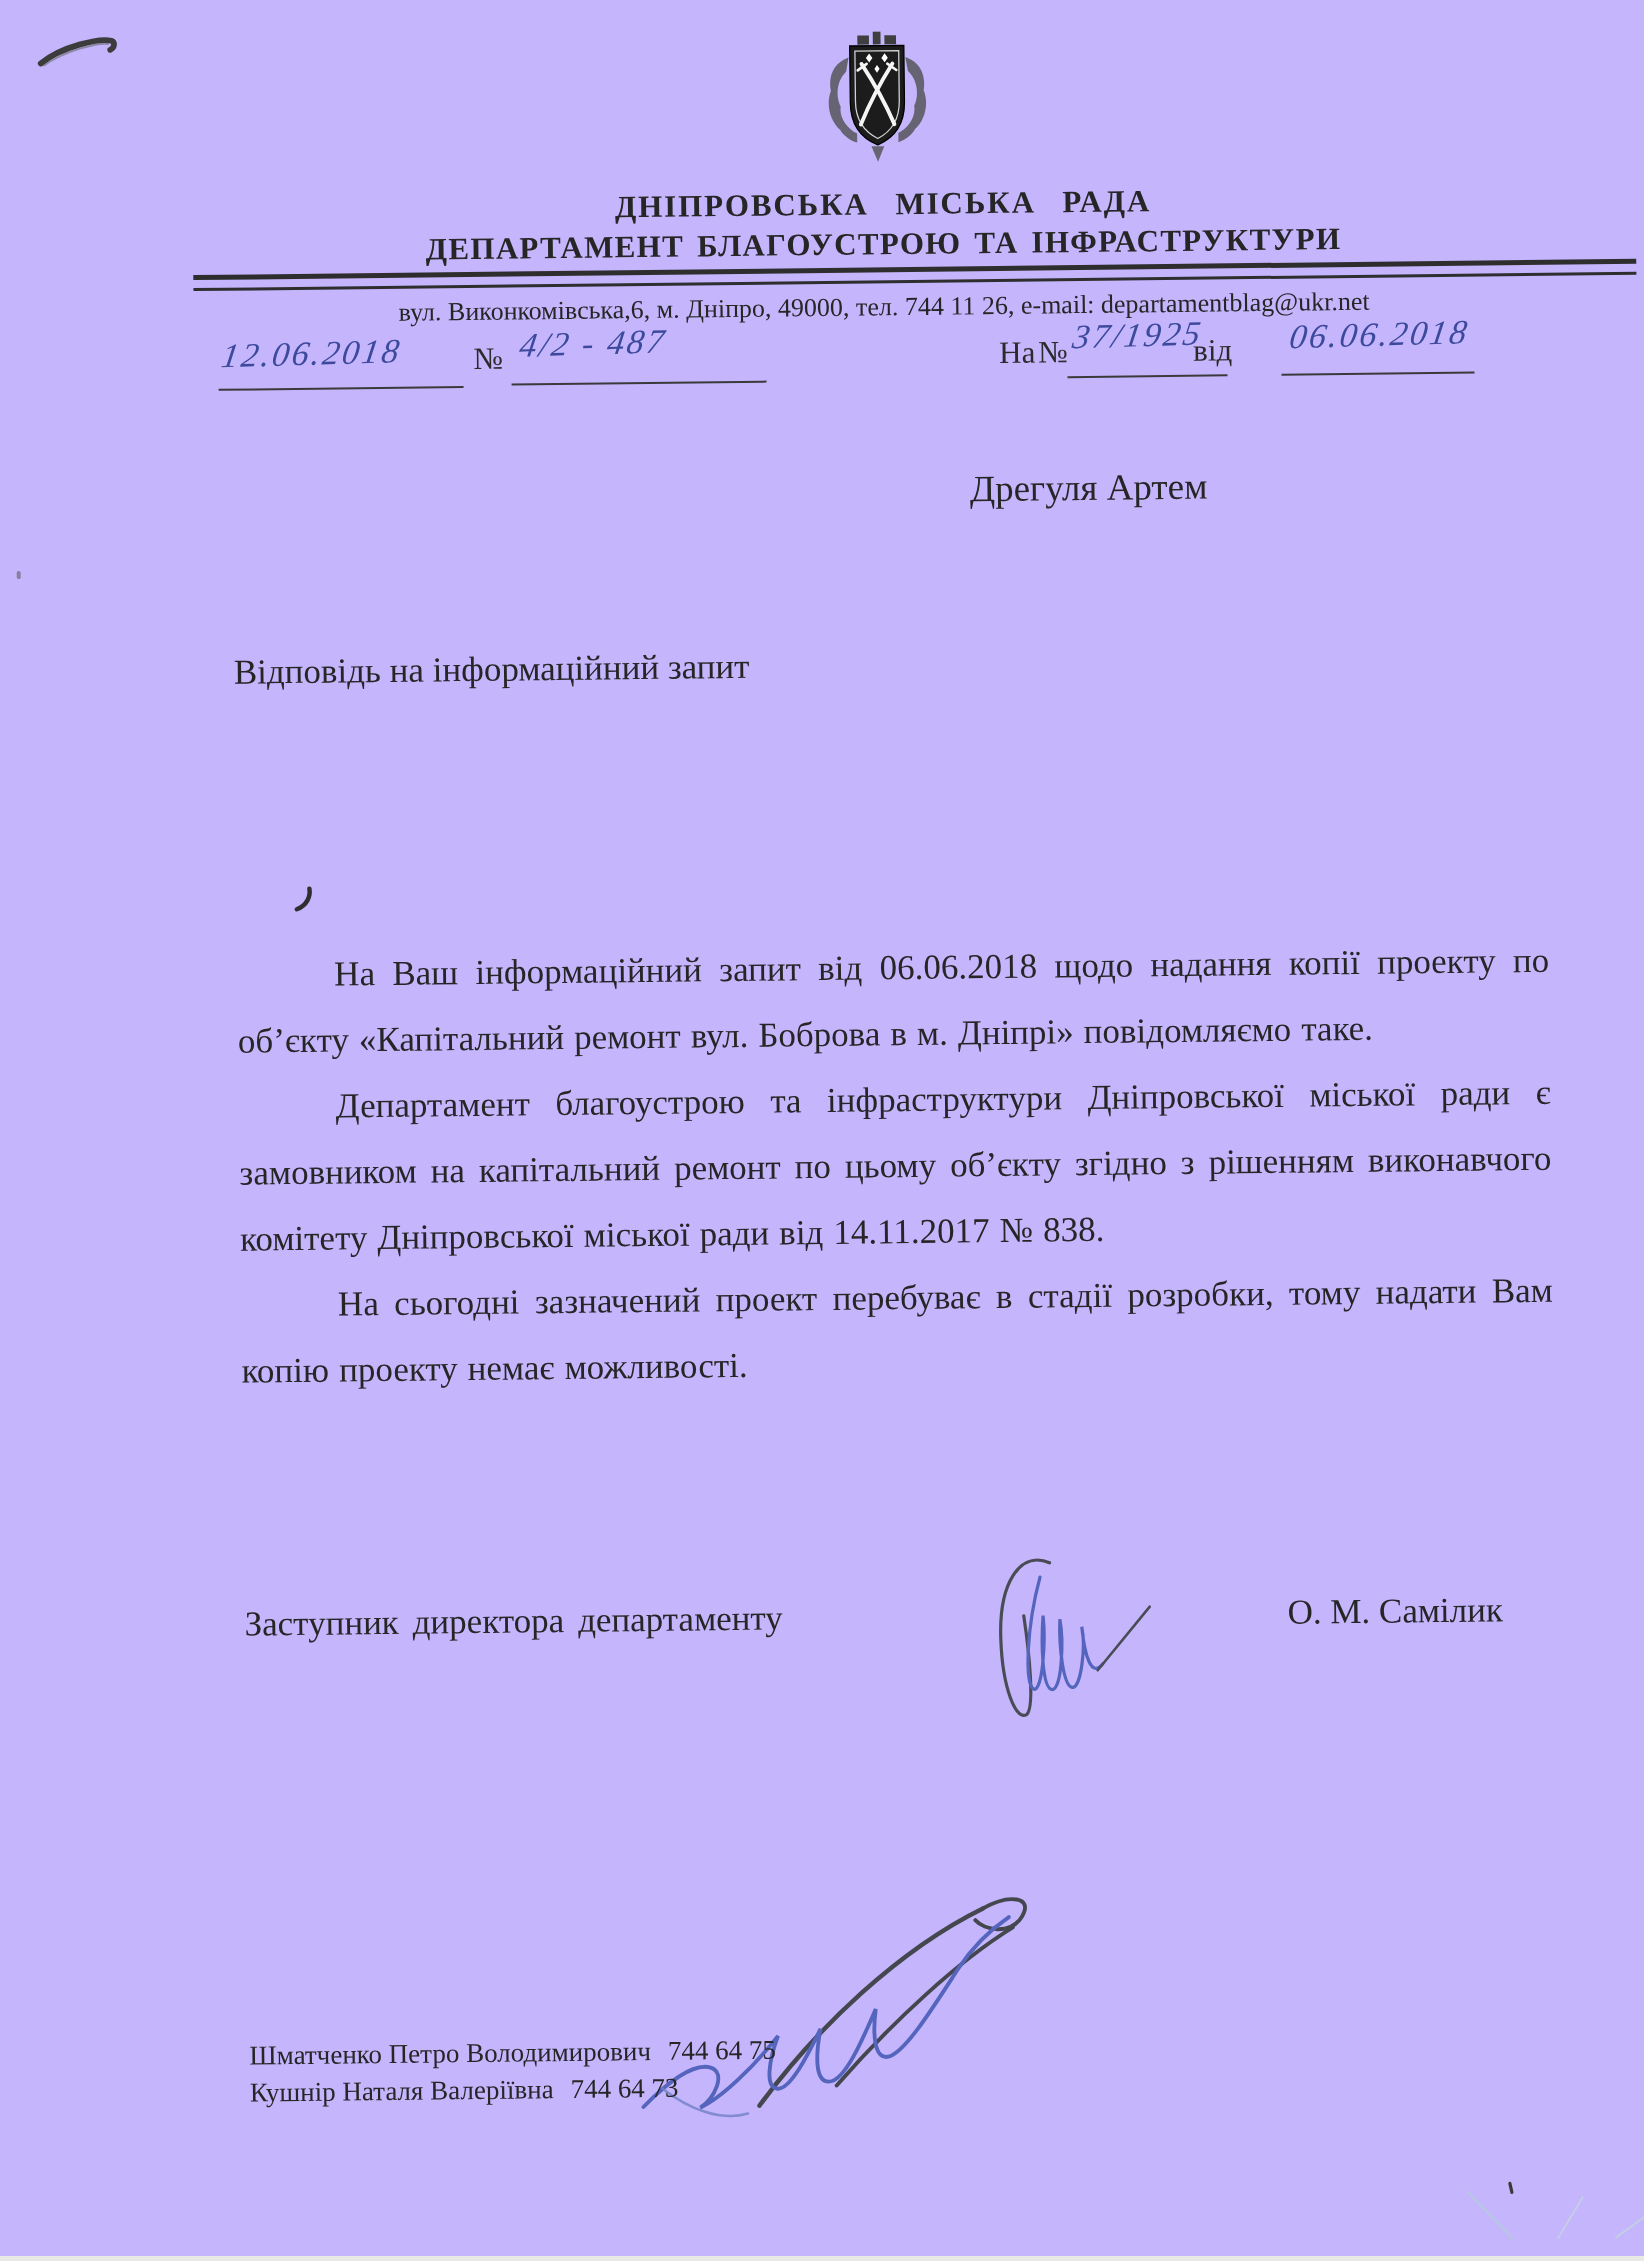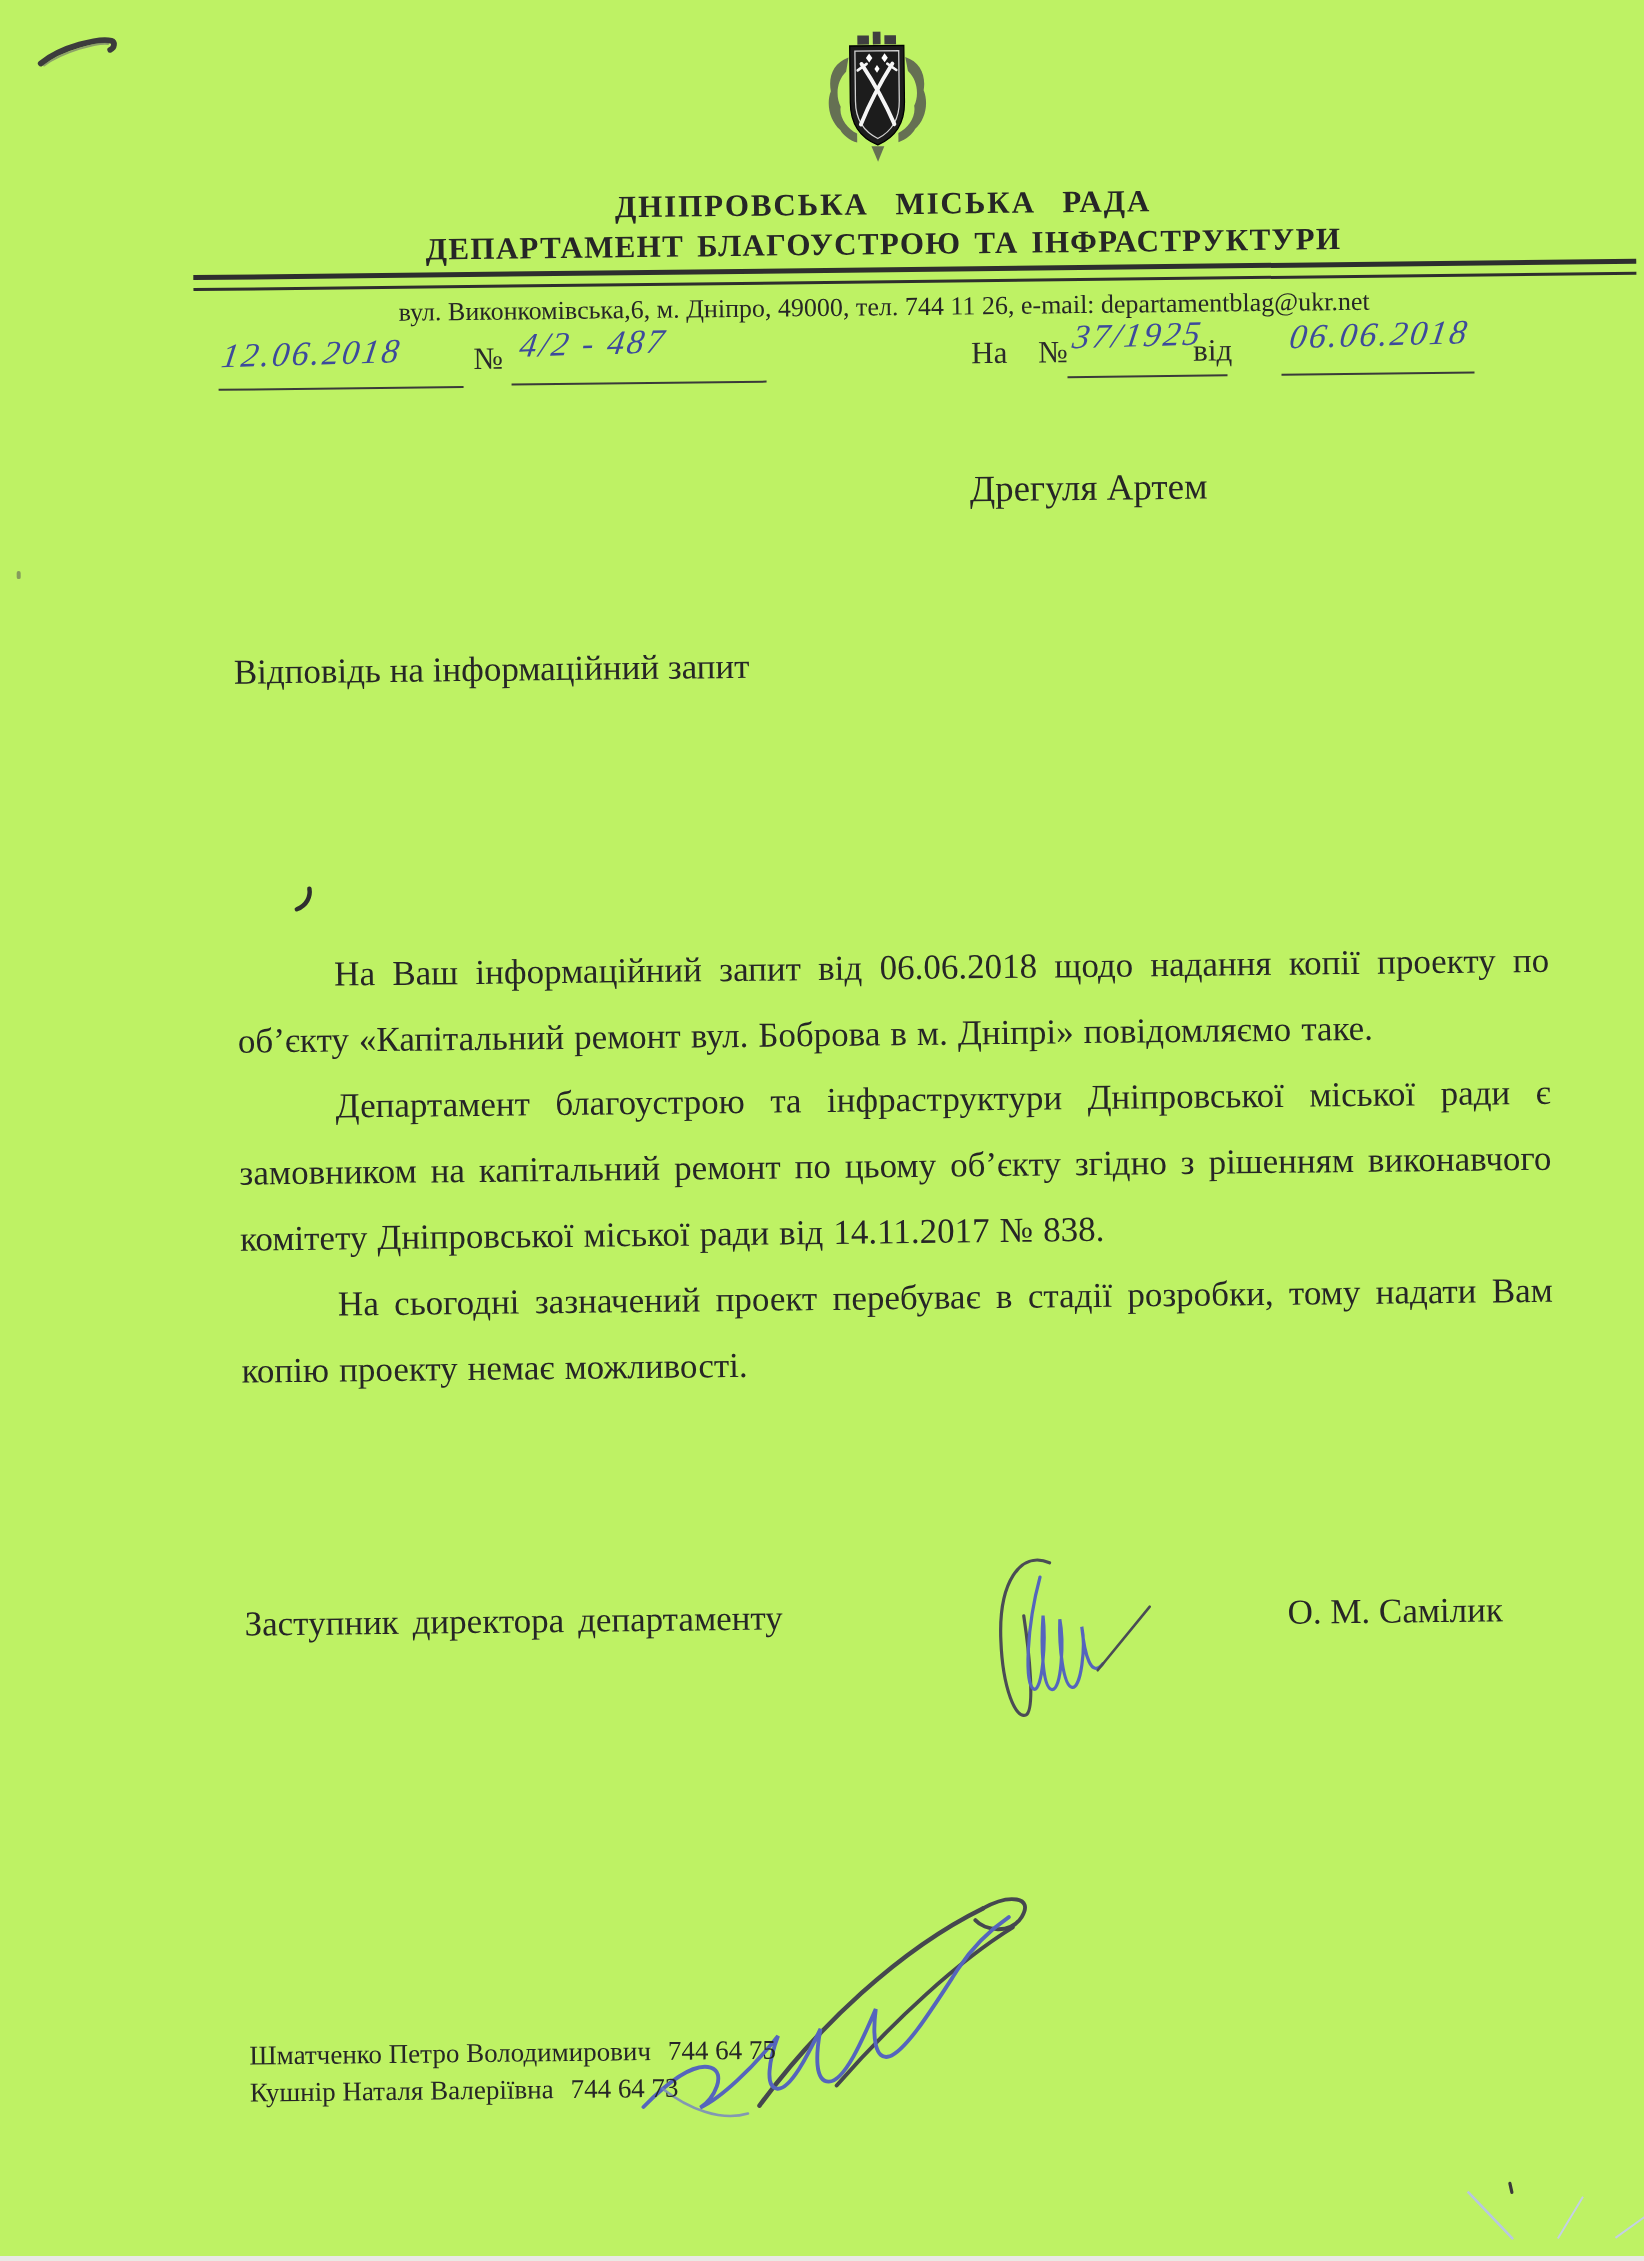--- a/index.html
+++ b/index.html
@@ -1,16 +1,16 @@
 <!DOCTYPE html>
 <html style="font-size:10.3px"><head>
 <meta charset="utf-8">
 <style>
   html,body{margin:0;padding:0;background:#888;}
-  .page{position:relative;width:1644px;height:2261px;background:#bef264;overflow:hidden;
+  .page{position:relative;width:1644px;height:2261px;background:#c4b5fd;overflow:hidden;
         font-family:"Liberation Serif","DejaVu Serif",serif;color:#262626;}
   .tilt{position:absolute;inset:0;transform:rotate(-0.65deg);transform-origin:822px 774px;}
   .abs{position:absolute;}
   .org1{left:193px;top:187px;width:1393px;text-align:center;font-size:31px;font-weight:bold;
         letter-spacing:1.9px;word-spacing:17px;}
   .org2{left:193px;top:227px;width:1393px;text-align:center;font-size:31px;font-weight:bold;
         letter-spacing:1.3px;word-spacing:3.9px;}
   .rule{background:#2e2e2e;}
   .rule-top{left:199px;top:268px;width:1443px;height:4.5px;}
   .rule-bot{left:199px;top:281px;width:1443px;height:3.2px;}
@@ -76,21 +76,21 @@
     <div class="abs rule rule-top"></div>
     <div class="abs rule rule-bot"></div>
     <div class="abs address">вул. Виконкомівська,6,  м. Дніпро,  49000, тел. 744 11 26, e-mail: departamentblag@ukr.net</div>
 
     <div class="abs hand" style="left:227px;top:329px">12.06.2018</div>
     <div class="abs hline" style="left:223px;top:382px;width:245px"></div>
     <div class="abs printed-label" style="left:478px;top:337px">№</div>
     <div class="abs hand" style="left:525px;top:322px">4/2 - 487</div>
     <div class="abs hline" style="left:516px;top:380px;width:255px"></div>
 
-    <div class="abs printed-label" style="left:976px;top:337px">На</div>
+    <div class="abs printed-label" style="left:1004px;top:337px">На</div>
     <div class="abs printed-label" style="left:1043px;top:337px">№</div>
     <div class="abs hand" style="left:1078px;top:320px">37/1925</div>
     <div class="abs hline" style="left:1072px;top:379px;width:160px"></div>
     <div class="abs printed-label" style="left:1198px;top:337px">від</div>
     <div class="abs hand" style="left:1295px;top:322px">06.06.2018</div>
     <div class="abs hline" style="left:1286px;top:379px;width:193px"></div>
 
     <div class="abs recipient">Дрегуля Артем</div>
 
     <div class="abs subject">Відповідь на інформаційний запит</div>

